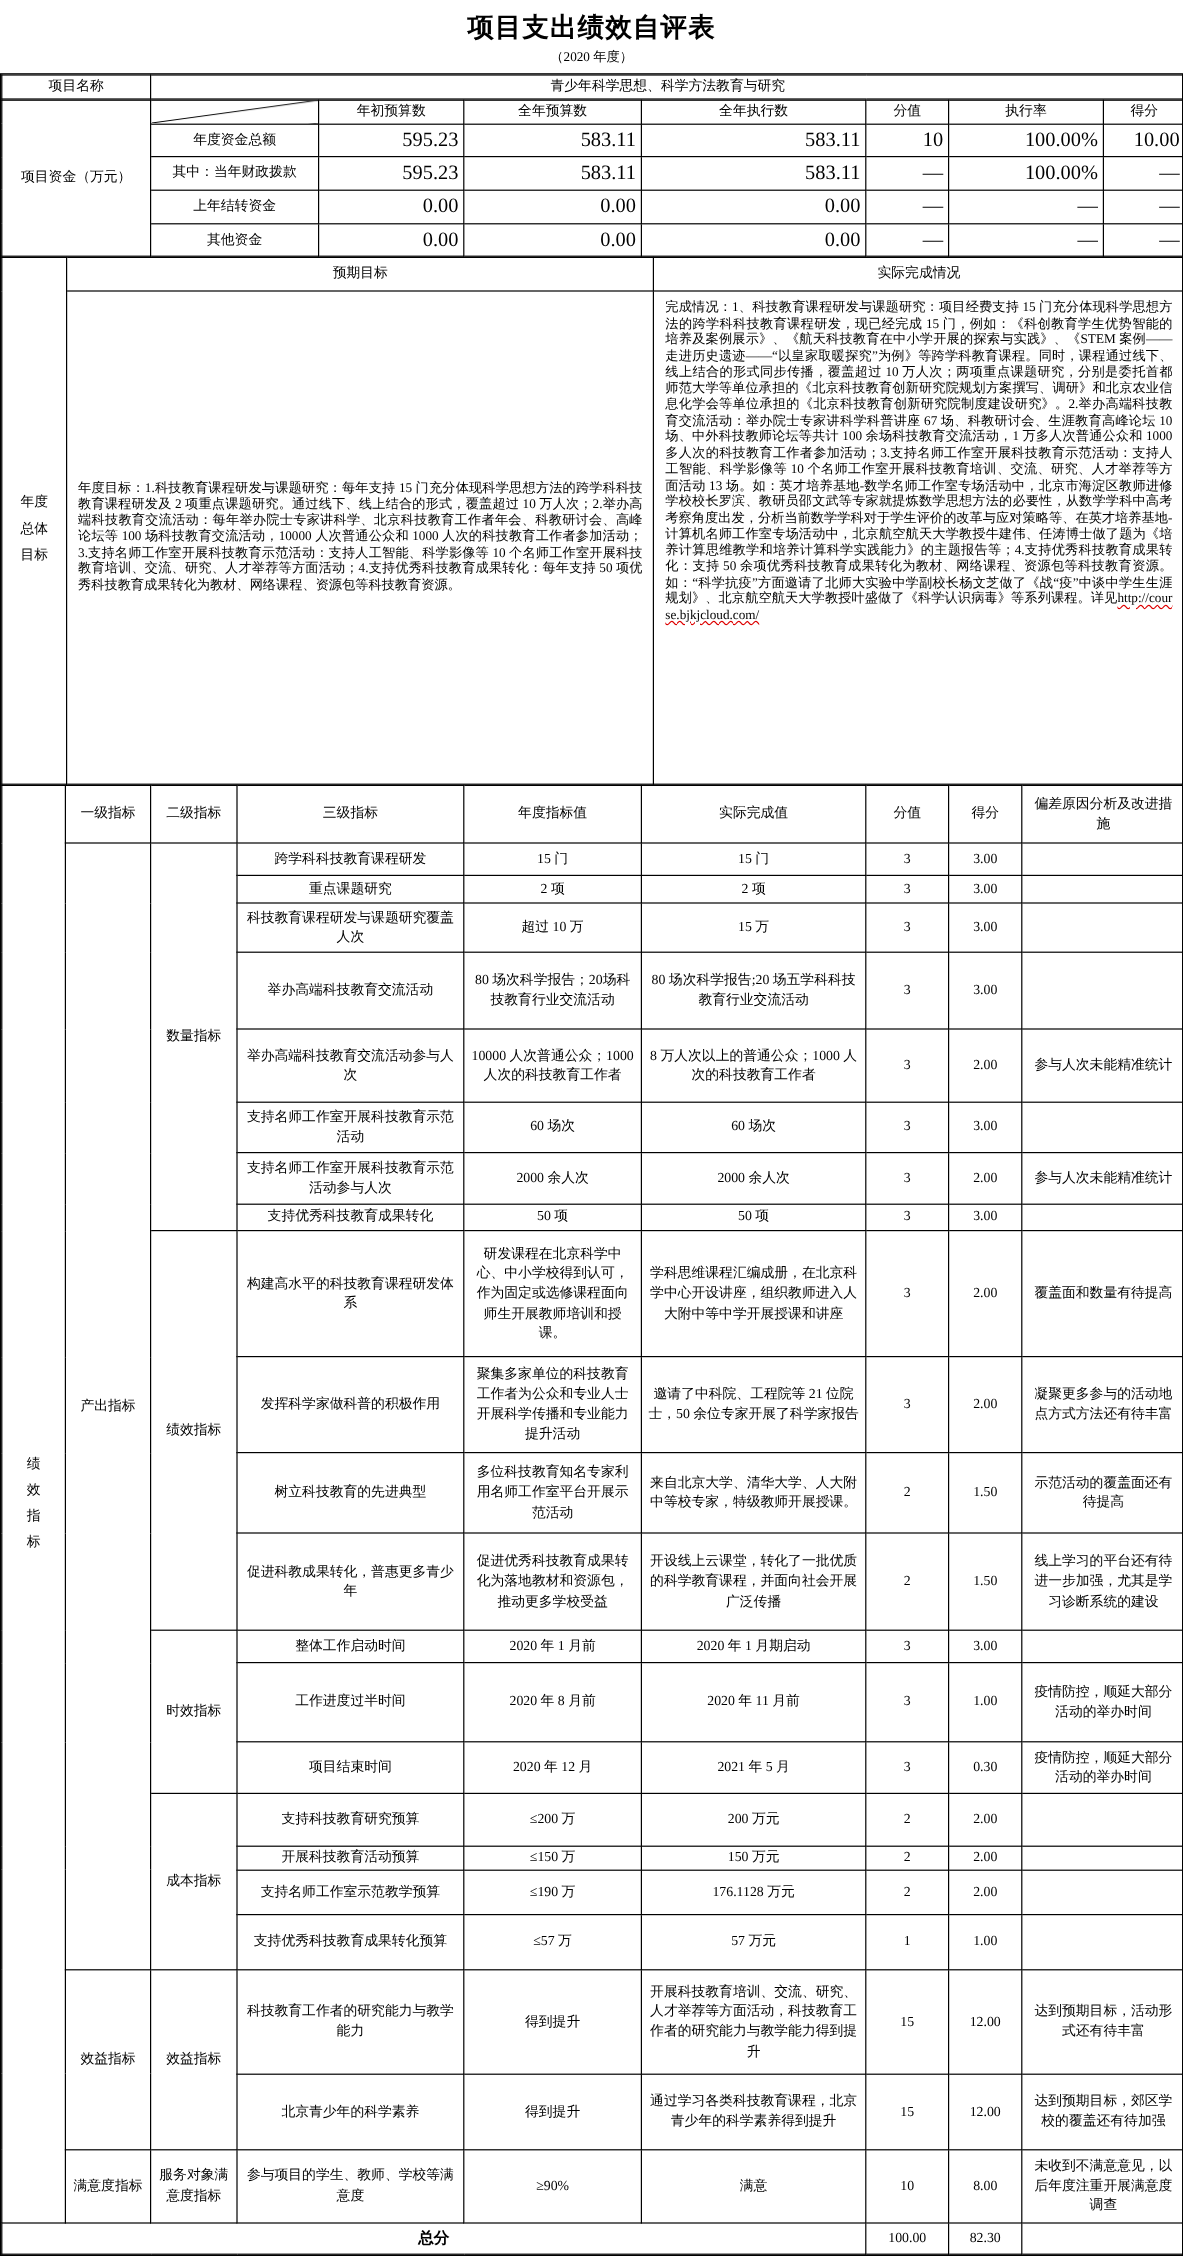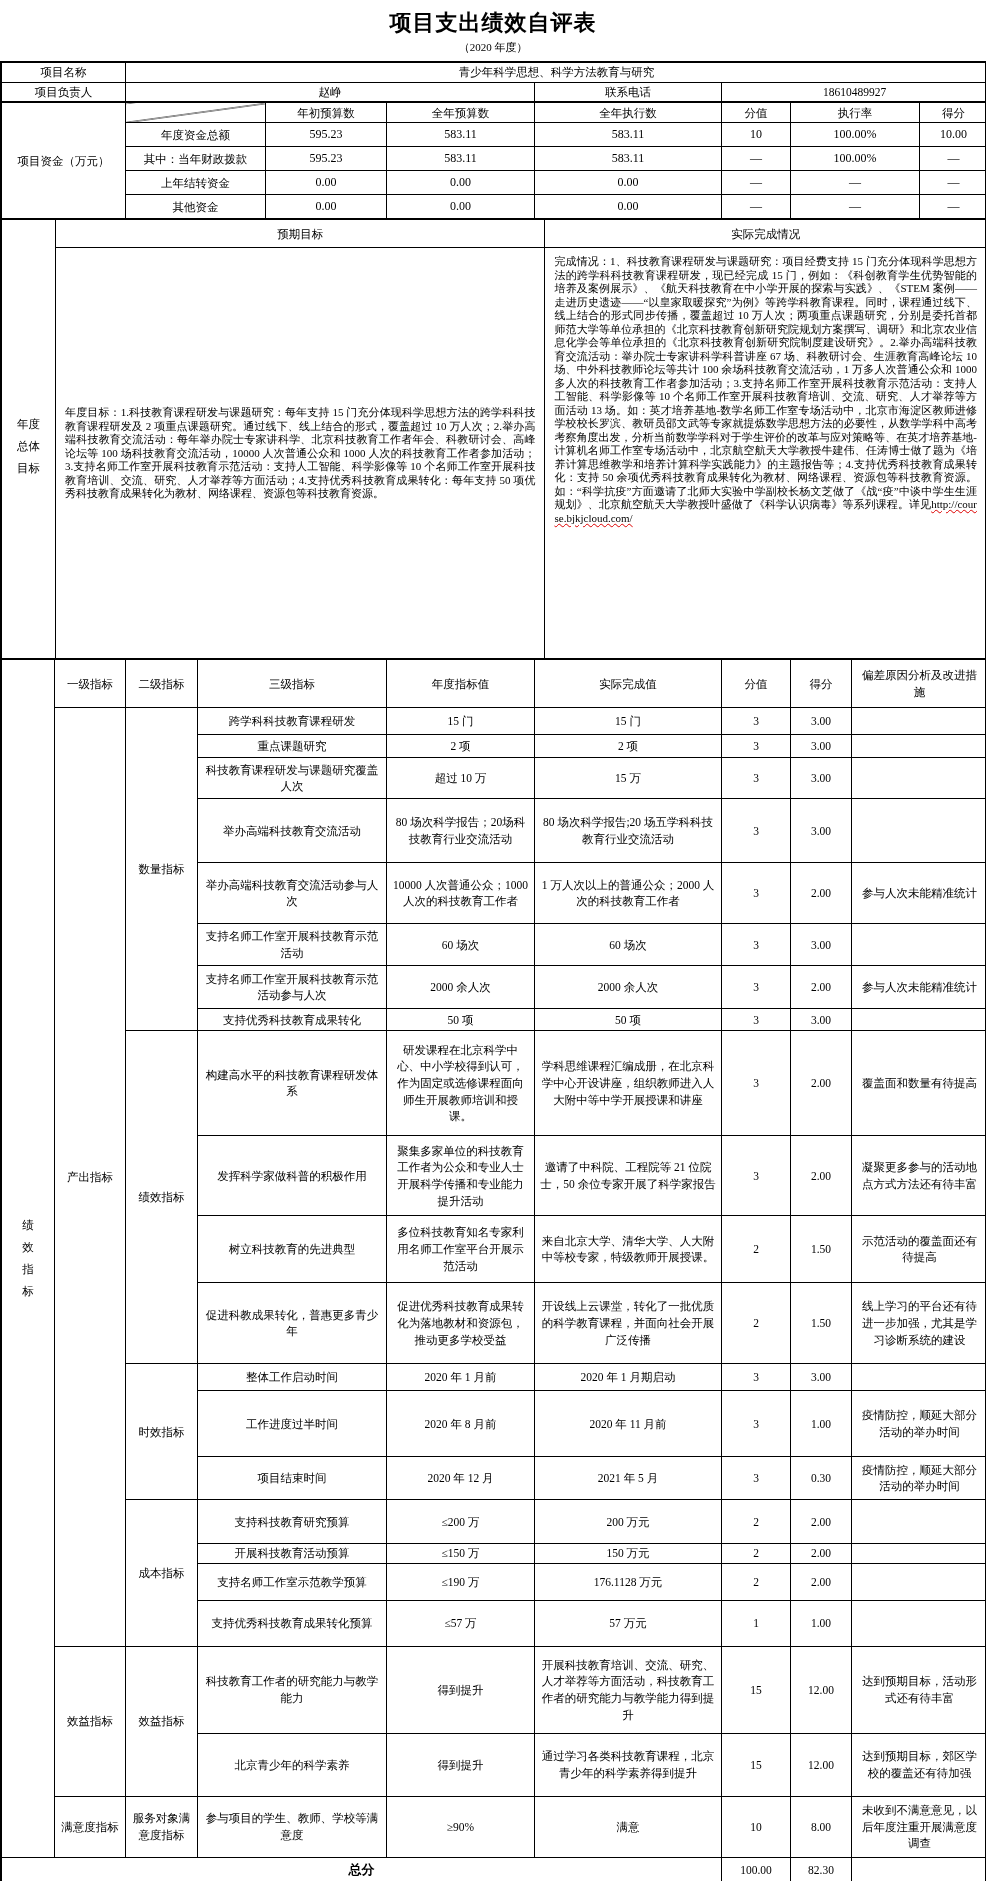--- a/index.html
+++ b/index.html
@@ -14,47 +14,41 @@
   .sec{border-top:1px solid #000;}
   .vlabel{padding:0;}
   .vlabel span{display:inline-block;width:1.15em;line-height:1.9;text-align:center;}
   .vlabel.two span{width:2.3em;margin-top:15px;}
   .diag{background:linear-gradient(to bottom right,transparent calc(50% - 0.8px),#000 50%,transparent calc(50% + 0.8px));}
   .goal-exp{vertical-align:middle;text-align:justify;font-size:11px;line-height:13.5px;padding:4px 9px;}
   .goal-act{vertical-align:top;text-align:justify;font-size:11px;line-height:13.5px;padding:7px 9px;}
   .url{text-decoration:underline;text-decoration-style:wavy;text-decoration-color:#d00;text-decoration-thickness:1px;}
   .perf td{padding:1px 5px;}
   .total-label{font-weight:bold;font-size:13px;}
-  .num{font-size:12px;}
+  .num{font-size:17px;text-align:right;}
 </style>
 </head>
 <body>
 
 <div class="page-title">项目支出绩效自评表</div>
 <div class="page-subtitle">（2020 年度）</div>
 
 <div class="sheet">
 
 <table>
   <colgroup>
         <col style="width:124px">
         <col style="width:409px">
         <col style="width:187px">
         <col style="width:266px">
       </colgroup>
   <tbody>
         <tr style="height:18px">
     <td>项目名称</td>
     <td colspan="3">青少年科学思想、科学方法教育与研究</td>
-  </tr>
-  <tr style="height:18px">
-    <td>项目负责人</td>
-    <td>赵峥</td>
-    <td>联系电话</td>
-    <td>18610489927</td>
   </tr>
 </tbody>
     </table>
 
 <table class="sec">
   <colgroup>
         <col style="width:124px">
         <col style="width:140px">
         <col style="width:121px">
         <col style="width:148px">
@@ -186,21 +180,21 @@
     <td>举办高端科技教育交流活动</td>
     <td>80 场次科学报告；20场科技教育行业交流活动</td>
     <td>80 场次科学报告;20 场五学科科技教育行业交流活动</td>
     <td>3</td>
     <td>3.00</td>
     <td></td>
   </tr>
   <tr style="height:61px">
     <td>举办高端科技教育交流活动参与人次</td>
     <td>10000 人次普通公众；1000 人次的科技教育工作者</td>
-    <td>1 万人次以上的普通公众；2000 人次的科技教育工作者</td>
+    <td>8 万人次以上的普通公众；1000 人次的科技教育工作者</td>
     <td>3</td>
     <td>2.00</td>
     <td>参与人次未能精准统计</td>
   </tr>
   <tr style="height:42px">
     <td>支持名师工作室开展科技教育示范活动</td>
     <td>60 场次</td>
     <td>60 场次</td>
     <td>3</td>
     <td>3.00</td>

